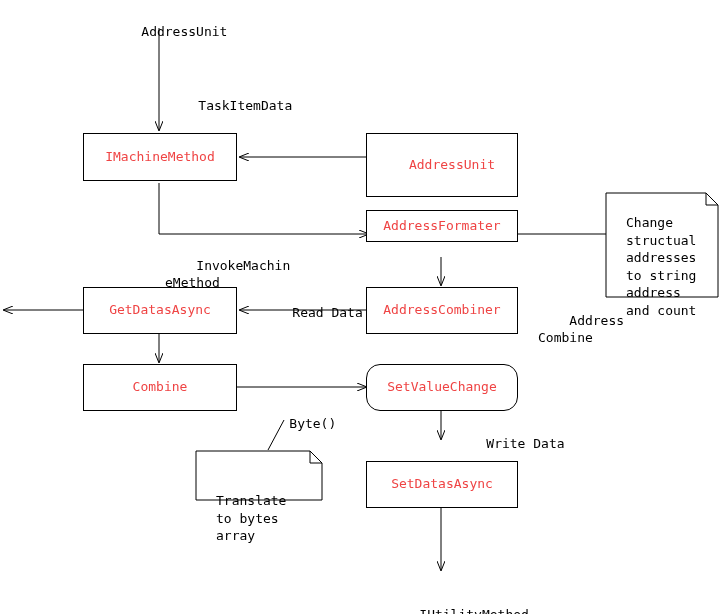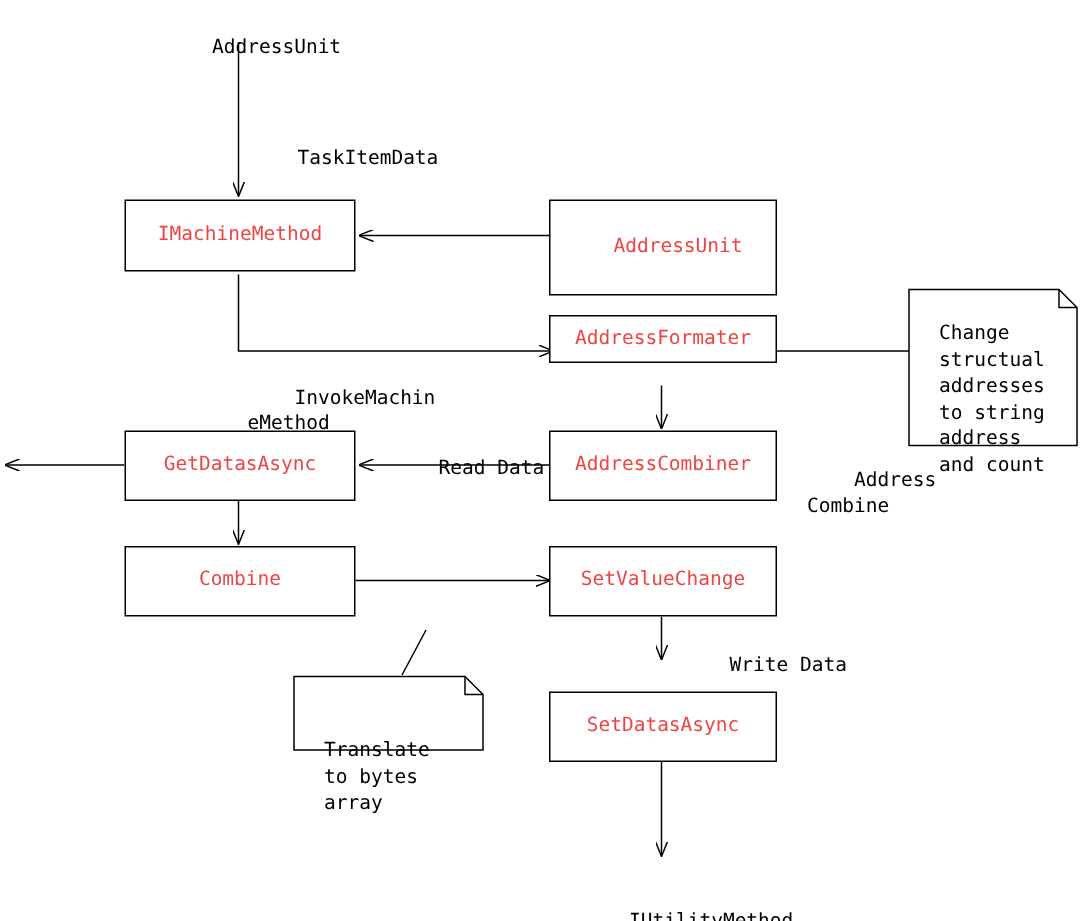--- a/index.html
+++ b/index.html
@@ -117,21 +117,21 @@
   </div>
 
   <div class="node" style="left:366px; top:287px; width:152px; height:47px;">
     <span>AddressCombiner</span>
   </div>
 
   <div class="node" style="left:83px; top:364px; width:154px; height:47px;">
     <span>Combine</span>
   </div>
 
-  <div class="node" style="left:366px; top:364px; width:152px; height:47px;">
+  <div class="node" style="left:366px; top:364px; width:152px; height:47px;border-radius:14px;">
     <span>SetValueChange</span>
   </div>
 
   <div class="node" style="left:366px; top:441px; width:152px; height:47px;margin-top:20px;">
     <span>SetDatasAsync</span>
   </div>
 
   <div class="note" style="left:606px; top:173px; width:112px; height:124px;">
     <span>Change structual addresses to string address and count</span>
   </div>
@@ -155,20 +155,23 @@
   <div class="label" style="left:165px; top:241px;">
     <span>InvokeMachin
 eMethod</span>
   </div>
 
   <div class="label" style="left:538px; top:296px;">
     <span>Address
 Combine</span>
   </div>
 
+  <div class="label" style="left:258px; top:399px;">
+    <span>Byte()</span>
+  </div>
 
   <div class="label" style="left:455px; top:419px;">
     <span>Write Data</span>
   </div>
 
   <div class="label" style="left:388px; top:590px;">
     <span>IUtilityMethod</span>
   </div>
 
 </div>

